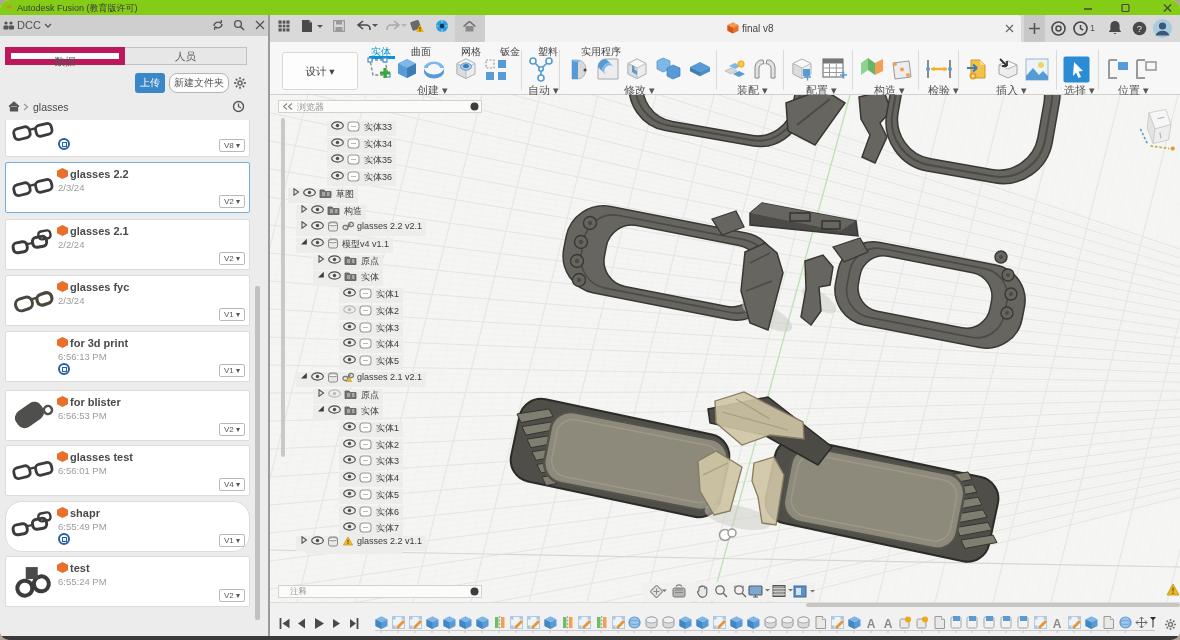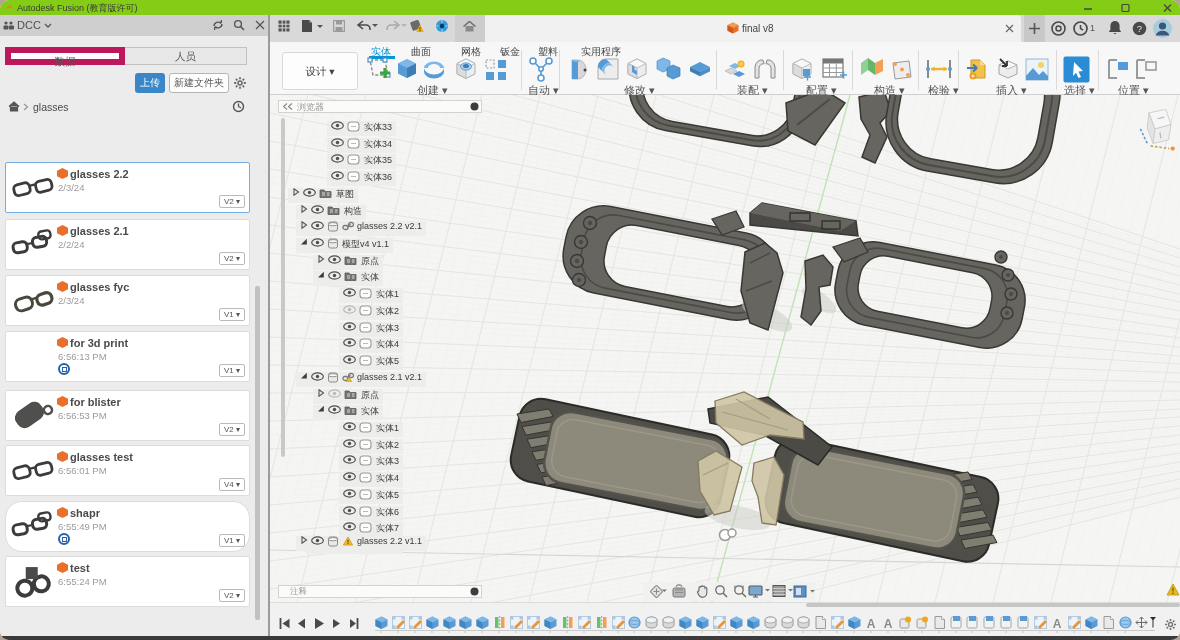--- a/index.html
+++ b/index.html
@@ -65,41 +65,54 @@
         <path d="M7.6 7.6 L11 11" stroke="#555" stroke-width="1.5"></path>
       </svg>
     <svg class="abs" style="left:255px;top:5px" width="10" height="10">
         <path d="M1 1 l8 8 M9 1 l-8 8" stroke="#555" stroke-width="1.3"></path>
       </svg>
 
     <div class="abs" style="left:5px;top:32px;width:120px;height:18px;background:#fff;border:6px solid #be185d;font-size:10.5px;color:#555;text-align:center;line-height:17px">数据</div>
     <div class="abs" style="left:125px;top:32px;width:122px;height:18px;background:#e7e7e7;border:1px solid #c2c2c2;border-left:none;font-size:10.5px;color:#555;text-align:center;line-height:17px">人员</div>
 
     <div class="abs" style="left:135px;top:58px;width:30px;height:20px;background:#3a87c8;border-radius:3px;color:#fff;font-size:10px;text-align:center;line-height:20px">上传</div>
-    <div class="abs" style="left:169px;top:58px;width:60px;height:20px;background:#fdfdfd;border:1px solid #b5b5b5;border-radius:3px;color:#555;font-size:10px;text-align:center;line-height:18px">新建文件夹</div>
+    <div class="abs" style="left:169px;top:58px;width:60px;height:20px;background:#fdfdfd;border:1px solid #b5b5b5;border-radius:8px;color:#555;font-size:10px;text-align:center;line-height:18px">新建文件夹</div>
     <svg class="abs" style="left:233px;top:61px" width="14" height="14">
         <circle cx="7" cy="7" r="2" fill="none" stroke="#666" stroke-width="1.5"></circle>
         <g stroke="#666" stroke-width="1.8">
           <path d="M7 1.2v2M7 10.8v2M1.2 7h2M10.8 7h2M2.9 2.9l1.4 1.4M9.7 9.7l1.4 1.4M2.9 11.1l1.4-1.4M9.7 4.3l1.4-1.4"></path>
         </g>
       </svg>
 
     <svg class="abs" style="left:8px;top:86px" width="12" height="11">
         <path d="M1 5.5 L6 1 L11 5.5 M2.5 5 v5 h7 v-5" fill="#555" stroke="#555" stroke-width="1.2"></path>
       </svg>
     <svg class="abs" style="left:23px;top:88px" width="6" height="8">
         <path d="M1 1 l3.5 3 L1 7" stroke="#999" stroke-width="1.2" fill="none"></path>
       </svg>
     <div class="abs" style="left:33px;top:86px;font-size:10.5px;color:#4a4a4a">glasses</div>
     <svg class="abs" style="left:232px;top:85px" width="13" height="13">
         <circle cx="6.5" cy="6.5" r="5" fill="none" stroke="#555" stroke-width="1.4"></circle>
         <path d="M6.5 3.5 v3 l2.5 1.5" stroke="#555" stroke-width="1.3" fill="none"></path>
       </svg>
 
     <div class="abs" style="left:0;top:105px;width:264px;height:500px;overflow:hidden" id="cards">
+<div class="card" style="top:-14px;">
+          <svg class="abs" style="left:4px;top:8px" width="46" height="34" viewBox="0 0 46 34">
+            <g transform="rotate(-14 23 17)" stroke="#3c3c3c" fill="none">
+              <rect x="4" y="10" width="16" height="11" rx="4" stroke-width="2.8"></rect>
+              <rect x="26" y="12" width="16" height="11" rx="4" stroke-width="2.8"></rect>
+              <path d="M20 14 h6" stroke-width="2.4"></path>
+            </g>
+          </svg>
+          <div class="bicon" style="top:31px">
+            <i></i>
+          </div>
+          <div class="vb">V8 ▾</div>
+        </div>
 <div class="card" style="top:42px;border:1px solid #74aede;">
           <svg class="abs" style="left:4px;top:8px" width="46" height="34" viewBox="0 0 46 34">
             <g transform="rotate(-14 23 17)" stroke="#3c3c3c" fill="none">
               <rect x="4" y="10" width="16" height="11" rx="4" stroke-width="2.8"></rect>
               <rect x="26" y="12" width="16" height="11" rx="4" stroke-width="2.8"></rect>
               <path d="M20 14 h6" stroke-width="2.4"></path>
             </g>
           </svg>
           <div class="ficon" style="top:5px"></div>
           <div class="ct">glasses 2.2</div>

